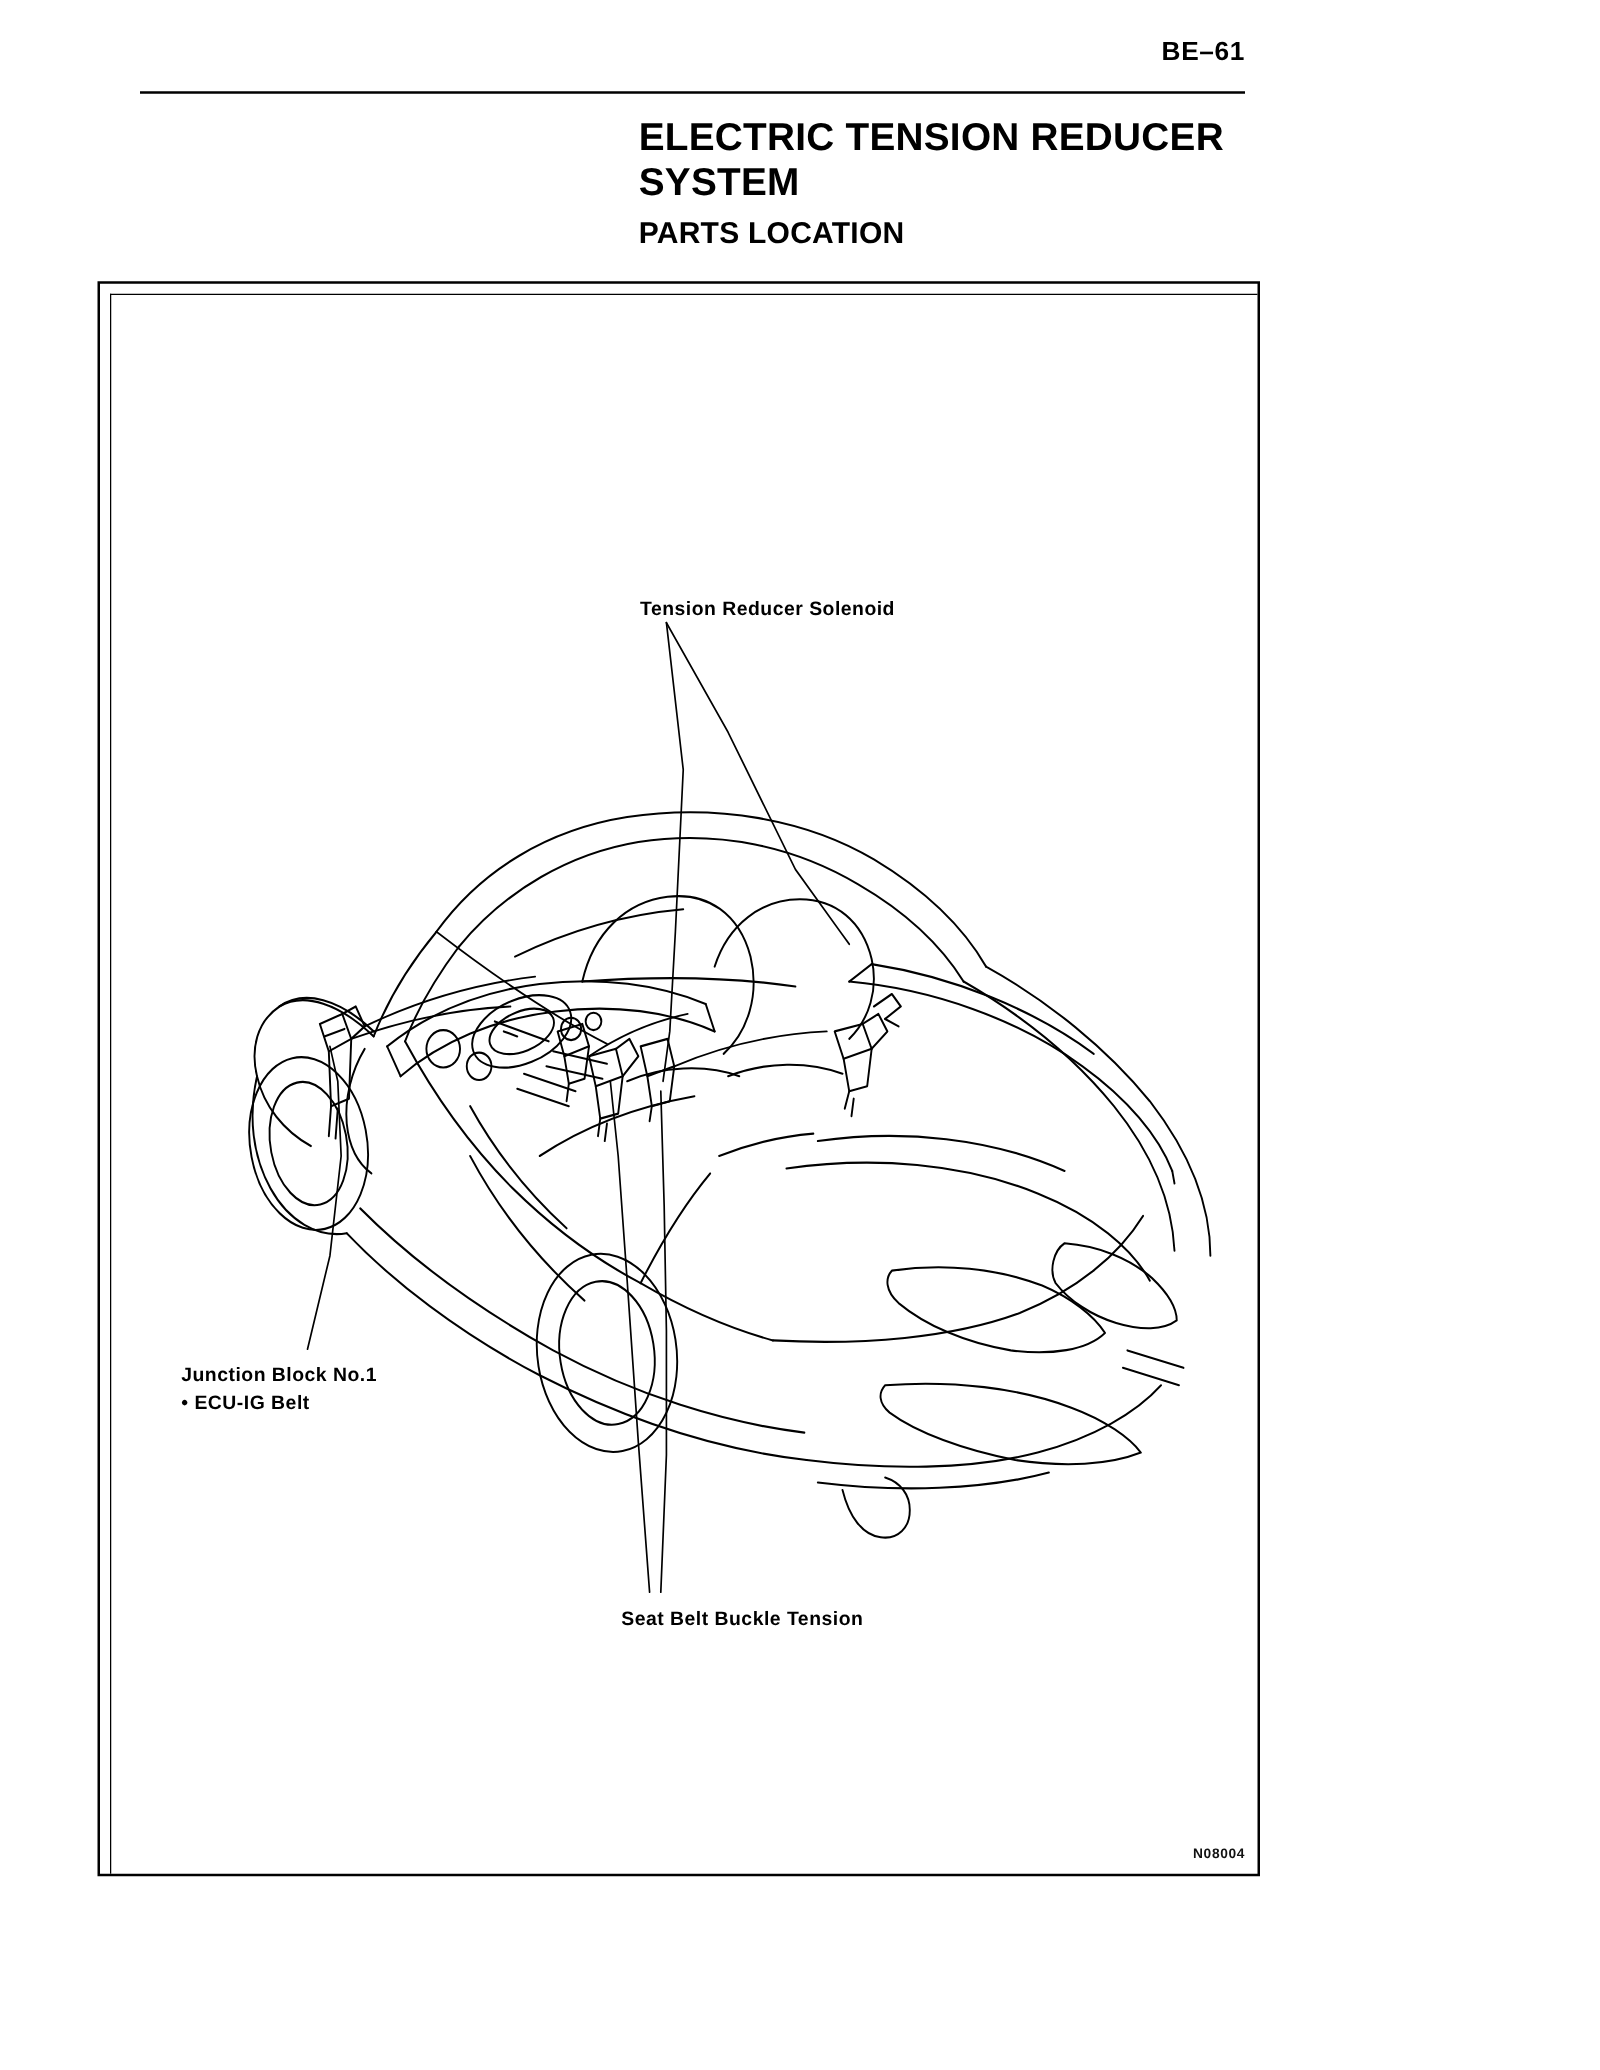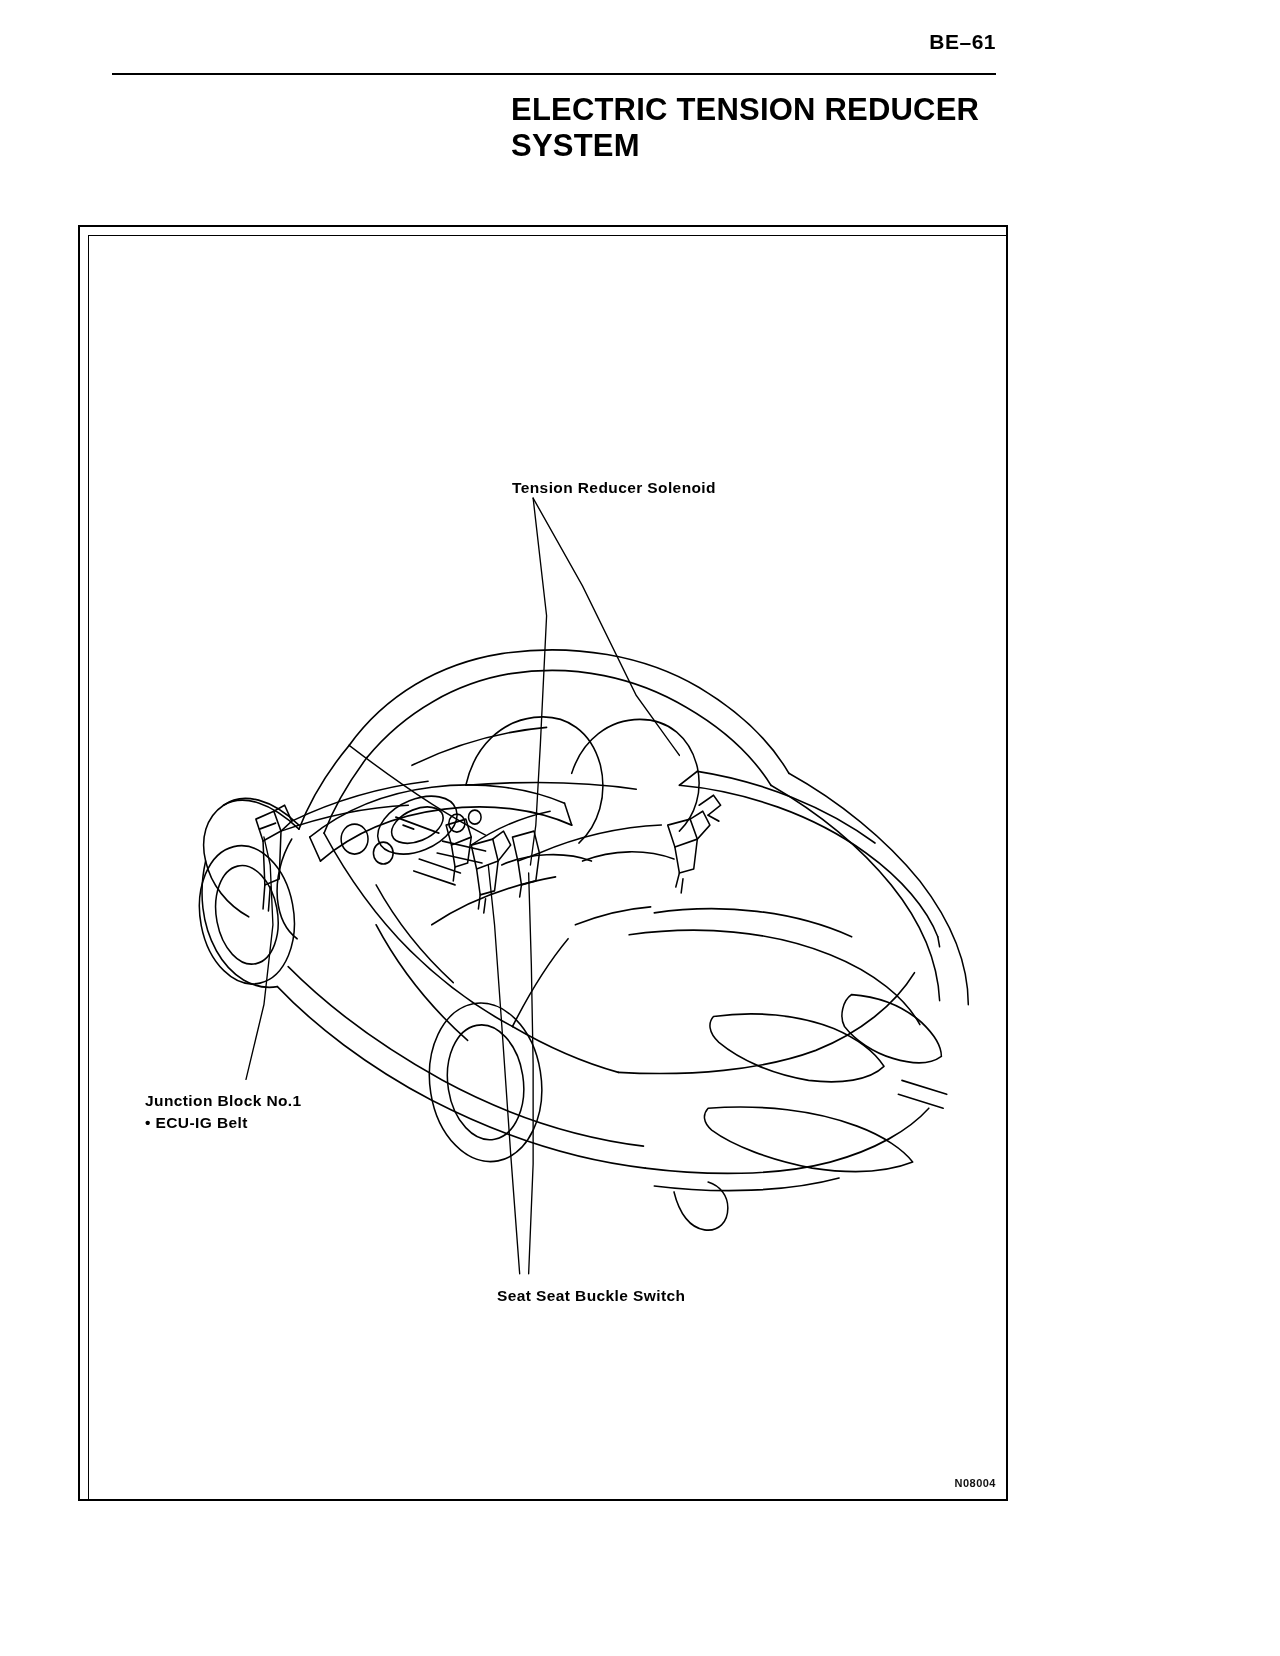--- a/index.html
+++ b/index.html
@@ -140,20 +140,21 @@
 </head>
 <body>
 
 <div class="page-header">
   <div class="page-code">BE–61</div>
   <div class="header-line"></div>
 </div>
 
 <div class="title-block">
   <div class="title-main">ELECTRIC TENSION REDUCER SYSTEM</div>
+  <div class="title-sub">PARTS LOCATION</div>
 </div>
 
 <div class="figure-frame">
 
   <svg class="fig-canvas" viewBox="0 0 1032 1276" preserveAspectRatio="none">
     <g fill="none" stroke="#000" stroke-width="1.6" stroke-linecap="round" stroke-linejoin="round">
 
       <g stroke-width="1.5">
 
         <path d="M505,272 L520,390 L513,520 L508,600 L502,640"></path>
@@ -300,16 +301,16 @@
     </g>
   </svg>
 
   <div class="fig-label lbl-solenoid">Tension Reducer Solenoid</div>
 
   <div class="fig-label lbl-junction">
     <div>Junction Block No.1</div>
     <div>• ECU-IG Belt</div>
   </div>
 
-  <div class="fig-label lbl-buckle">Seat Seat Buckle Switch</div>
+  <div class="fig-label lbl-buckle">Seat Belt Buckle Tension</div>
 
   <div class="fig-code">N08004</div>
 </div>
 
 </body></html>

